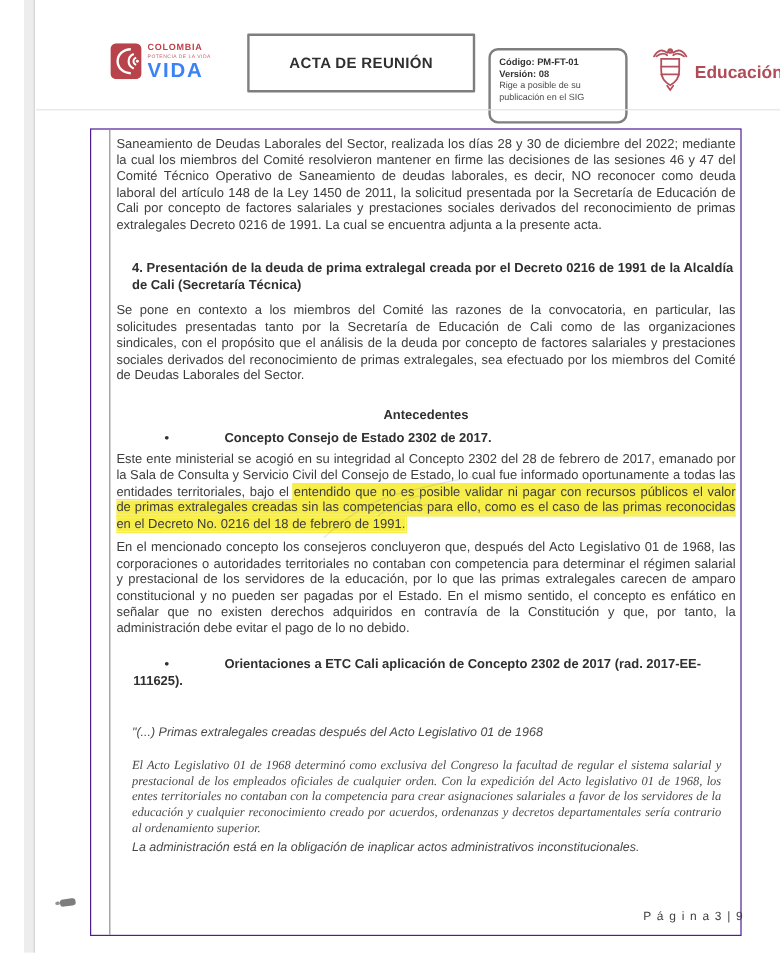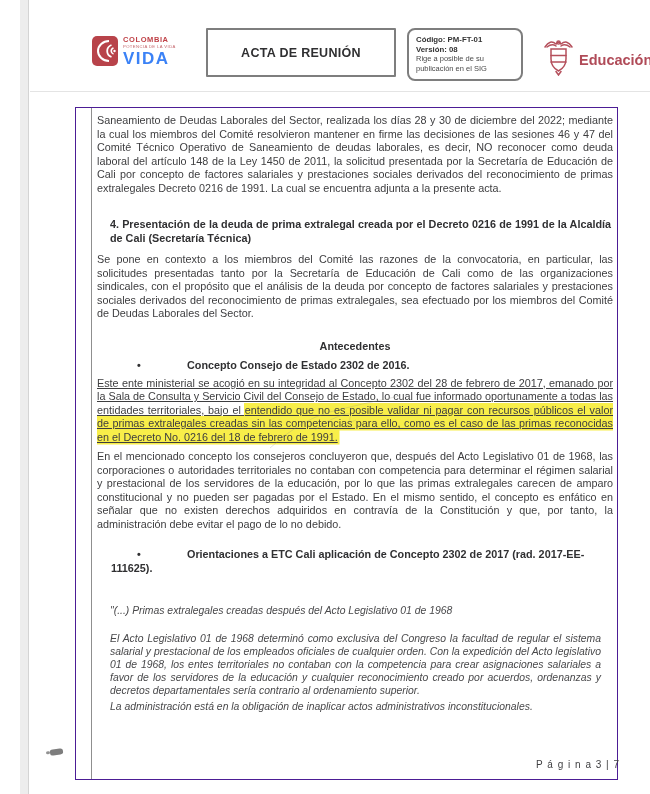--- a/index.html
+++ b/index.html
@@ -23,21 +23,21 @@
   .logo-col-text { margin-left:5px; line-height:1; }
   .lg-colombia { font-size:7.5px; font-weight:bold; color:#bf4046; letter-spacing:.6px; }
   .lg-potencia { font-size:4.2px; color:#c4656b; letter-spacing:.4px; margin-top:1px; }
   .lg-vida { font-size:17px; font-weight:bold; color:#3b82f6; letter-spacing:1.5px; margin-top:1px; }
 
   .title-box { position:absolute; left:176px; top:28px; width:190px; height:49px;
                border:2px solid #7e7e7e; border-radius:1px; background:#fff;
                display:flex; align-items:center; justify-content:center; }
   .title-box span { font-weight:bold; font-size:12.5px; color:#2f2f31; letter-spacing:.3px; }
 
-  .code-box { position:absolute; left:377px; top:28px; width:116px; height:53px;
+  .code-box { position:absolute; left:377px; top:40px; width:116px; height:63px;
               border:2px solid #7e7e7e; border-radius:8px; background:#fff;
               padding:5px 7px; line-height:1.25; }
   .code-b { font-size:7.8px; font-weight:bold; color:#333; }
   .code-r { font-size:7.5px; color:#4a4a4a; }
 
   .edu-logo { position:absolute; left:512px; top:36px; display:flex; align-items:center; }
   .edu-label { font-weight:bold; font-size:14.5px; color:#b04b58; margin-left:4px; margin-top:4px; }
 
   
   .doc-box { position:absolute; left:55px; top:107px; width:543px; height:673px;
@@ -47,28 +47,28 @@
 
   .body-txt { font-size:10.8px; line-height:13.5px; color:#3d3d3f; text-align:justify; }
   .p1 { margin-bottom:23px; }
   .h4 { font-weight:bold; color:#303032; margin:0 2px 8px 13px; }
   .p2 { margin-bottom:19px; }
   .center-bold { text-align:center; font-weight:bold; color:#303032; margin-bottom:6px; }
   .bullet-block { position:relative; padding-left:14px; text-indent:76px;
                   font-weight:bold; color:#303032; text-align:left; }
   .bullet-block .bullet { position:absolute; left:40px; top:0; text-indent:0; }
   .b1 { margin-bottom:4px; }
-  .p3 { margin-bottom:6px;text-decoration:underline; }
+  .p3 { margin-bottom:6px; }
   .hl { background:#f8ee49; box-shadow:0 0 0 1.5px #f8ee49; }
   .p4 { margin-bottom:17px; }
   .b2 { margin-bottom:29px; }
   .quote { font-style:italic; color:#48484a; margin-left:13px; margin-right:12px;
            font-size:10.4px; line-height:13px; }
   .q1 { margin-bottom:15px; text-align:left; }
-  .q2 { margin-bottom:3px; text-align:justify; }
+  .q2 { margin-bottom:3px; text-align:justify;font-family:Liberation Serif, serif; }
   .q3 { text-align:left; }
 
   .footer { position:absolute; left:300px; top:759px; width:300px; text-align:right;
             font-size:10px; color:#3f3f41; letter-spacing:1px; }
 
   .ink-smudge { position:absolute; left:30px; top:749px; width:13px; height:6px;
                 background:#5d5d5d; border-radius:3px/2px; transform:rotate(-8deg);
                 opacity:.8; }
   .ink-smudge::after { content:""; position:absolute; left:-4px; top:1px; width:4px; height:3px;
                        background:#777; border-radius:50%; }
@@ -140,21 +140,21 @@
       <p class="p1">Saneamiento de Deudas Laborales del Sector, realizada los días 28 y 30 de diciembre del 2022; mediante la cual los miembros del Comité resolvieron mantener en firme las decisiones de las sesiones 46 y 47 del Comité Técnico Operativo de Saneamiento de deudas laborales, es decir, NO reconocer como deuda laboral del artículo 148 de la Ley 1450 de 2011, la solicitud presentada por la Secretaría de Educación de Cali por concepto de factores salariales y prestaciones sociales derivados del reconocimiento de primas extralegales Decreto 0216 de 1991. La cual se encuentra adjunta a la presente acta.</p>
 
       <p class="h4">4. Presentación de la deuda de prima extralegal creada por el Decreto 0216 de 1991 de la Alcaldía de Cali (Secretaría Técnica)</p>
 
       <p class="p2">Se pone en contexto a los miembros del Comité las razones de la convocatoria, en particular, las solicitudes presentadas tanto por la Secretaría de Educación de Cali como de las organizaciones sindicales, con el propósito que el análisis de la deuda por concepto de factores salariales y prestaciones sociales derivados del reconocimiento de primas extralegales, sea efectuado por los miembros del Comité de Deudas Laborales del Sector.</p>
 
       <p class="center-bold">Antecedentes</p>
 
       <p class="bullet-block b1">
         <span class="bullet">•</span>
-        <span>Concepto Consejo de Estado 2302 de 2016.</span>
+        <span>Concepto Consejo de Estado 2302 de 2017.</span>
       </p>
 
       <p class="p3">
         <span>Este ente ministerial se acogió en su integridad al Concepto 2302 del 28 de febrero de 2017, emanado por la Sala de Consulta y Servicio Civil del Consejo de Estado, lo cual fue informado oportunamente a todas las entidades territoriales, bajo el </span><span class="hl">entendido que no es posible validar ni pagar con recursos públicos el valor de primas extralegales creadas sin las competencias para ello, como es el caso de las primas reconocidas en el Decreto No. 0216 del 18 de febrero de 1991.</span>
       </p>
 
       <p class="p4">En el mencionado concepto los consejeros concluyeron que, después del Acto Legislativo 01 de 1968, las corporaciones o autoridades territoriales no contaban con competencia para determinar el régimen salarial y prestacional de los servidores de la educación, por lo que las primas extralegales carecen de amparo constitucional y no pueden ser pagadas por el Estado. En el mismo sentido, el concepto es enfático en señalar que no existen derechos adquiridos en contravía de la Constitución y que, por tanto, la administración debe evitar el pago de lo no debido.</p>
 
       <p class="bullet-block b2">
         <span class="bullet">•</span>
@@ -172,18 +172,18 @@
 
   <svg class="watermark" viewBox="0 0 150 70">
     <g stroke="#8e8e80" stroke-width="1" fill="none" opacity="0.8">
       <path d="M10 58 Q40 30 70 22 Q100 14 140 6"></path>
       <path d="M55 40 Q70 28 86 24 Q92 22 90 28 Q88 34 96 30"></path>
     </g>
   </svg>
 
   <div class="ink-smudge"></div>
 
-  <div class="footer">P á g i n a 3 | 7</div>
+  <div class="footer">P á g i n a 3 | 9</div>
 
   <div class="right-edge"></div>
   <div class="scroll-thumb"></div>
 
 </div>
 
 </body></html>

